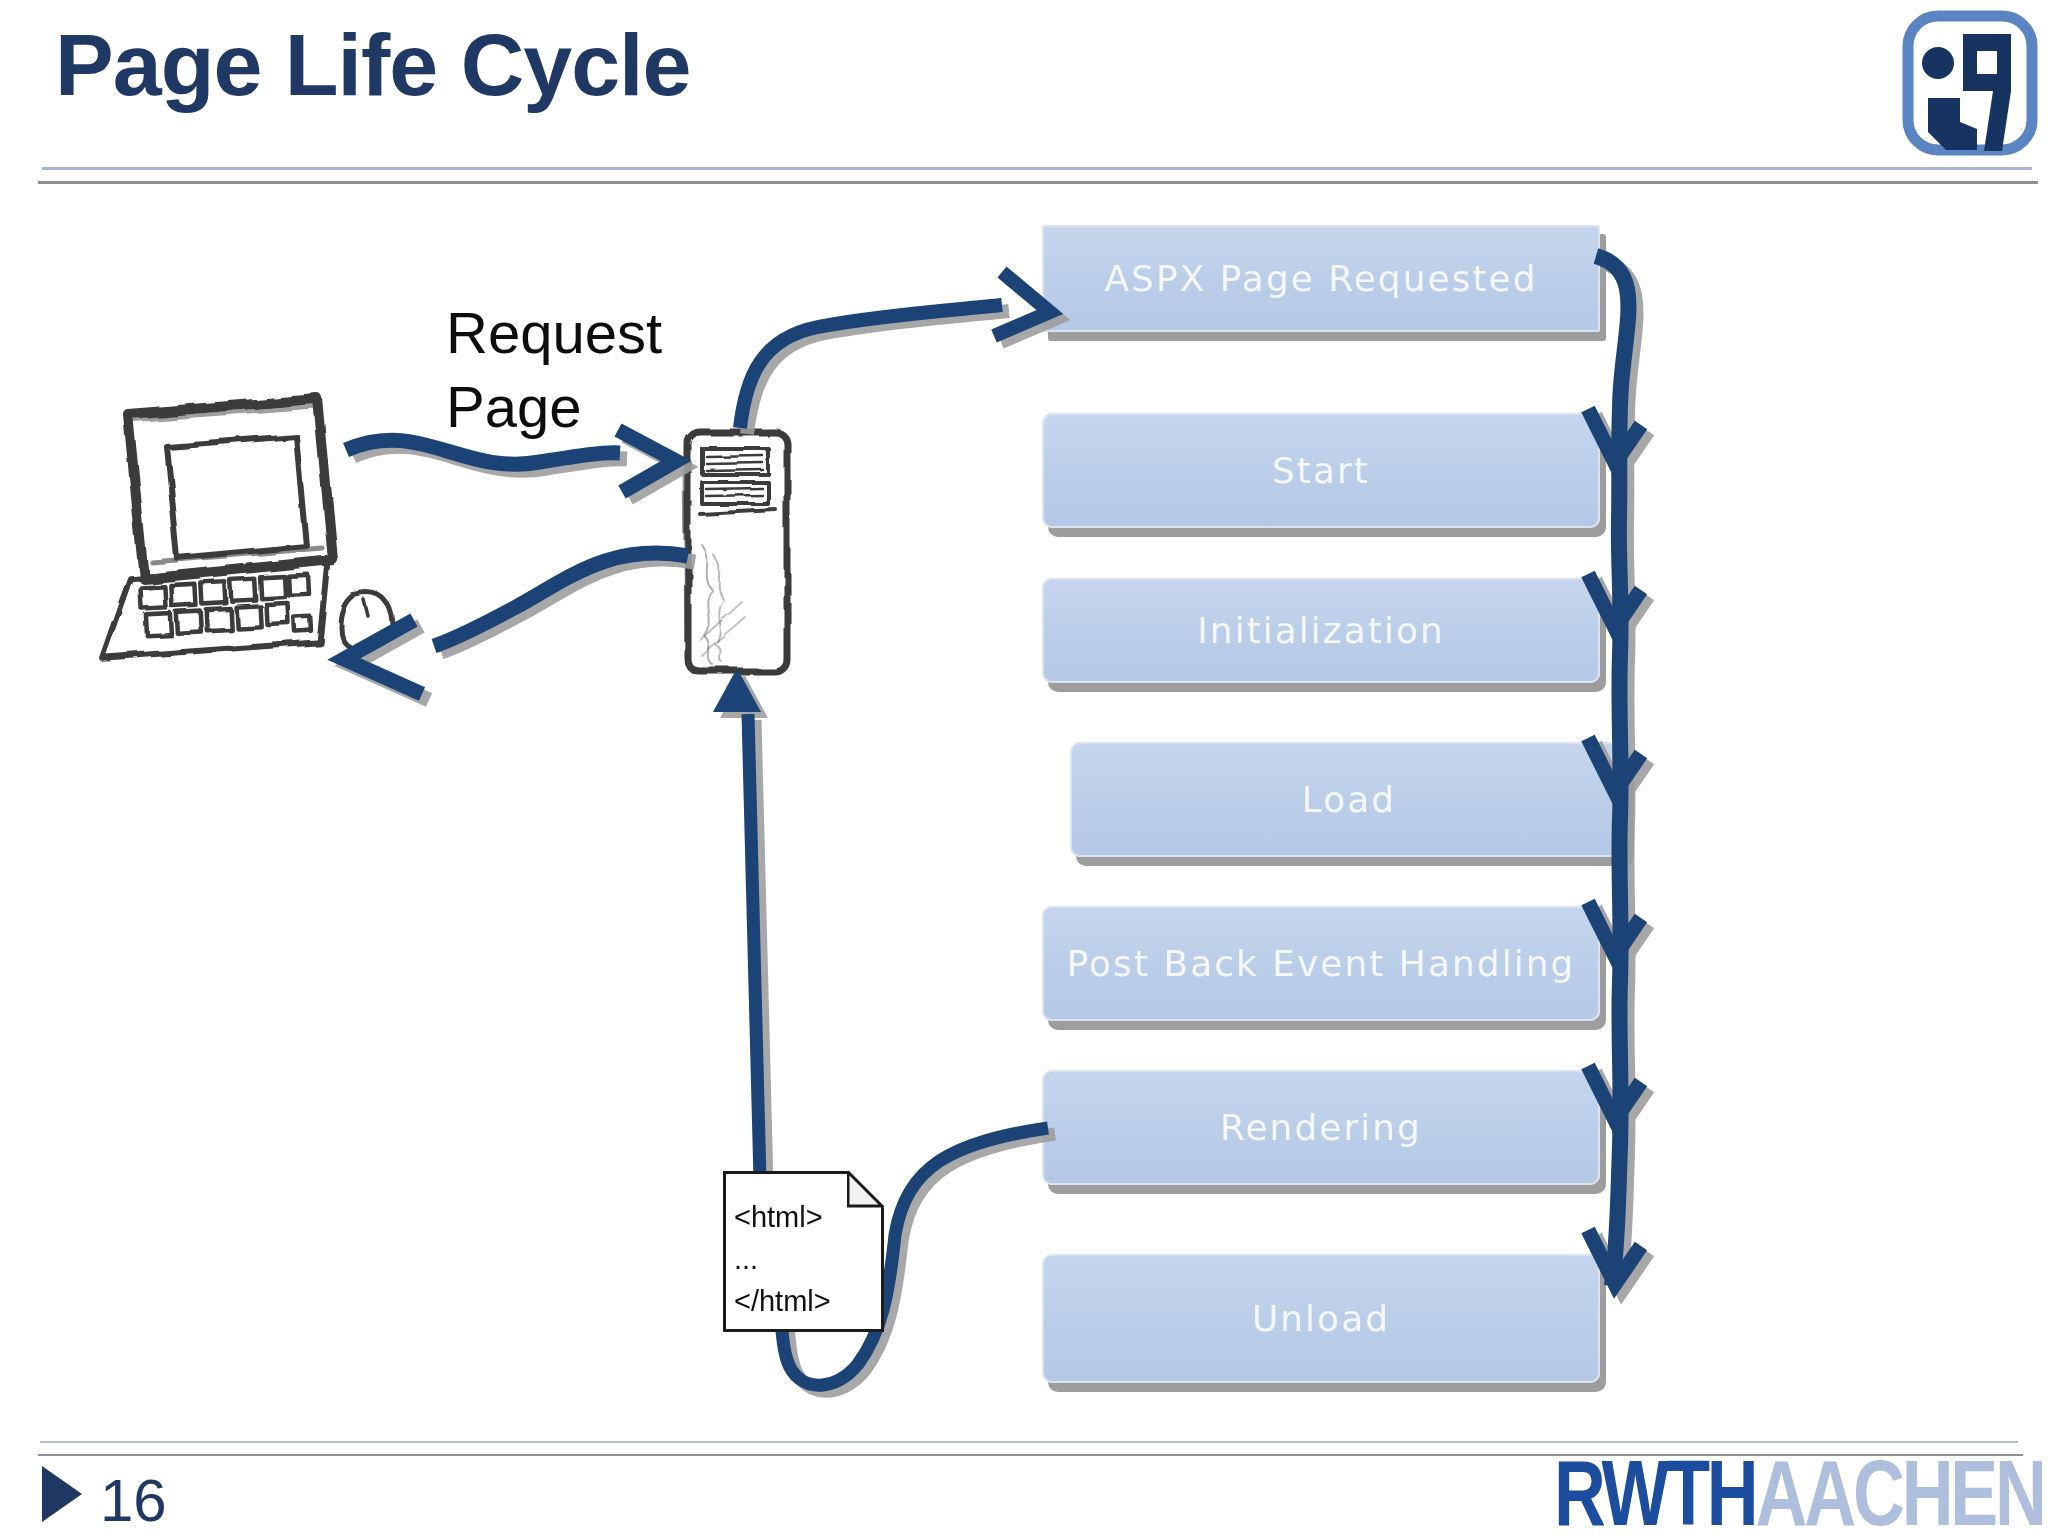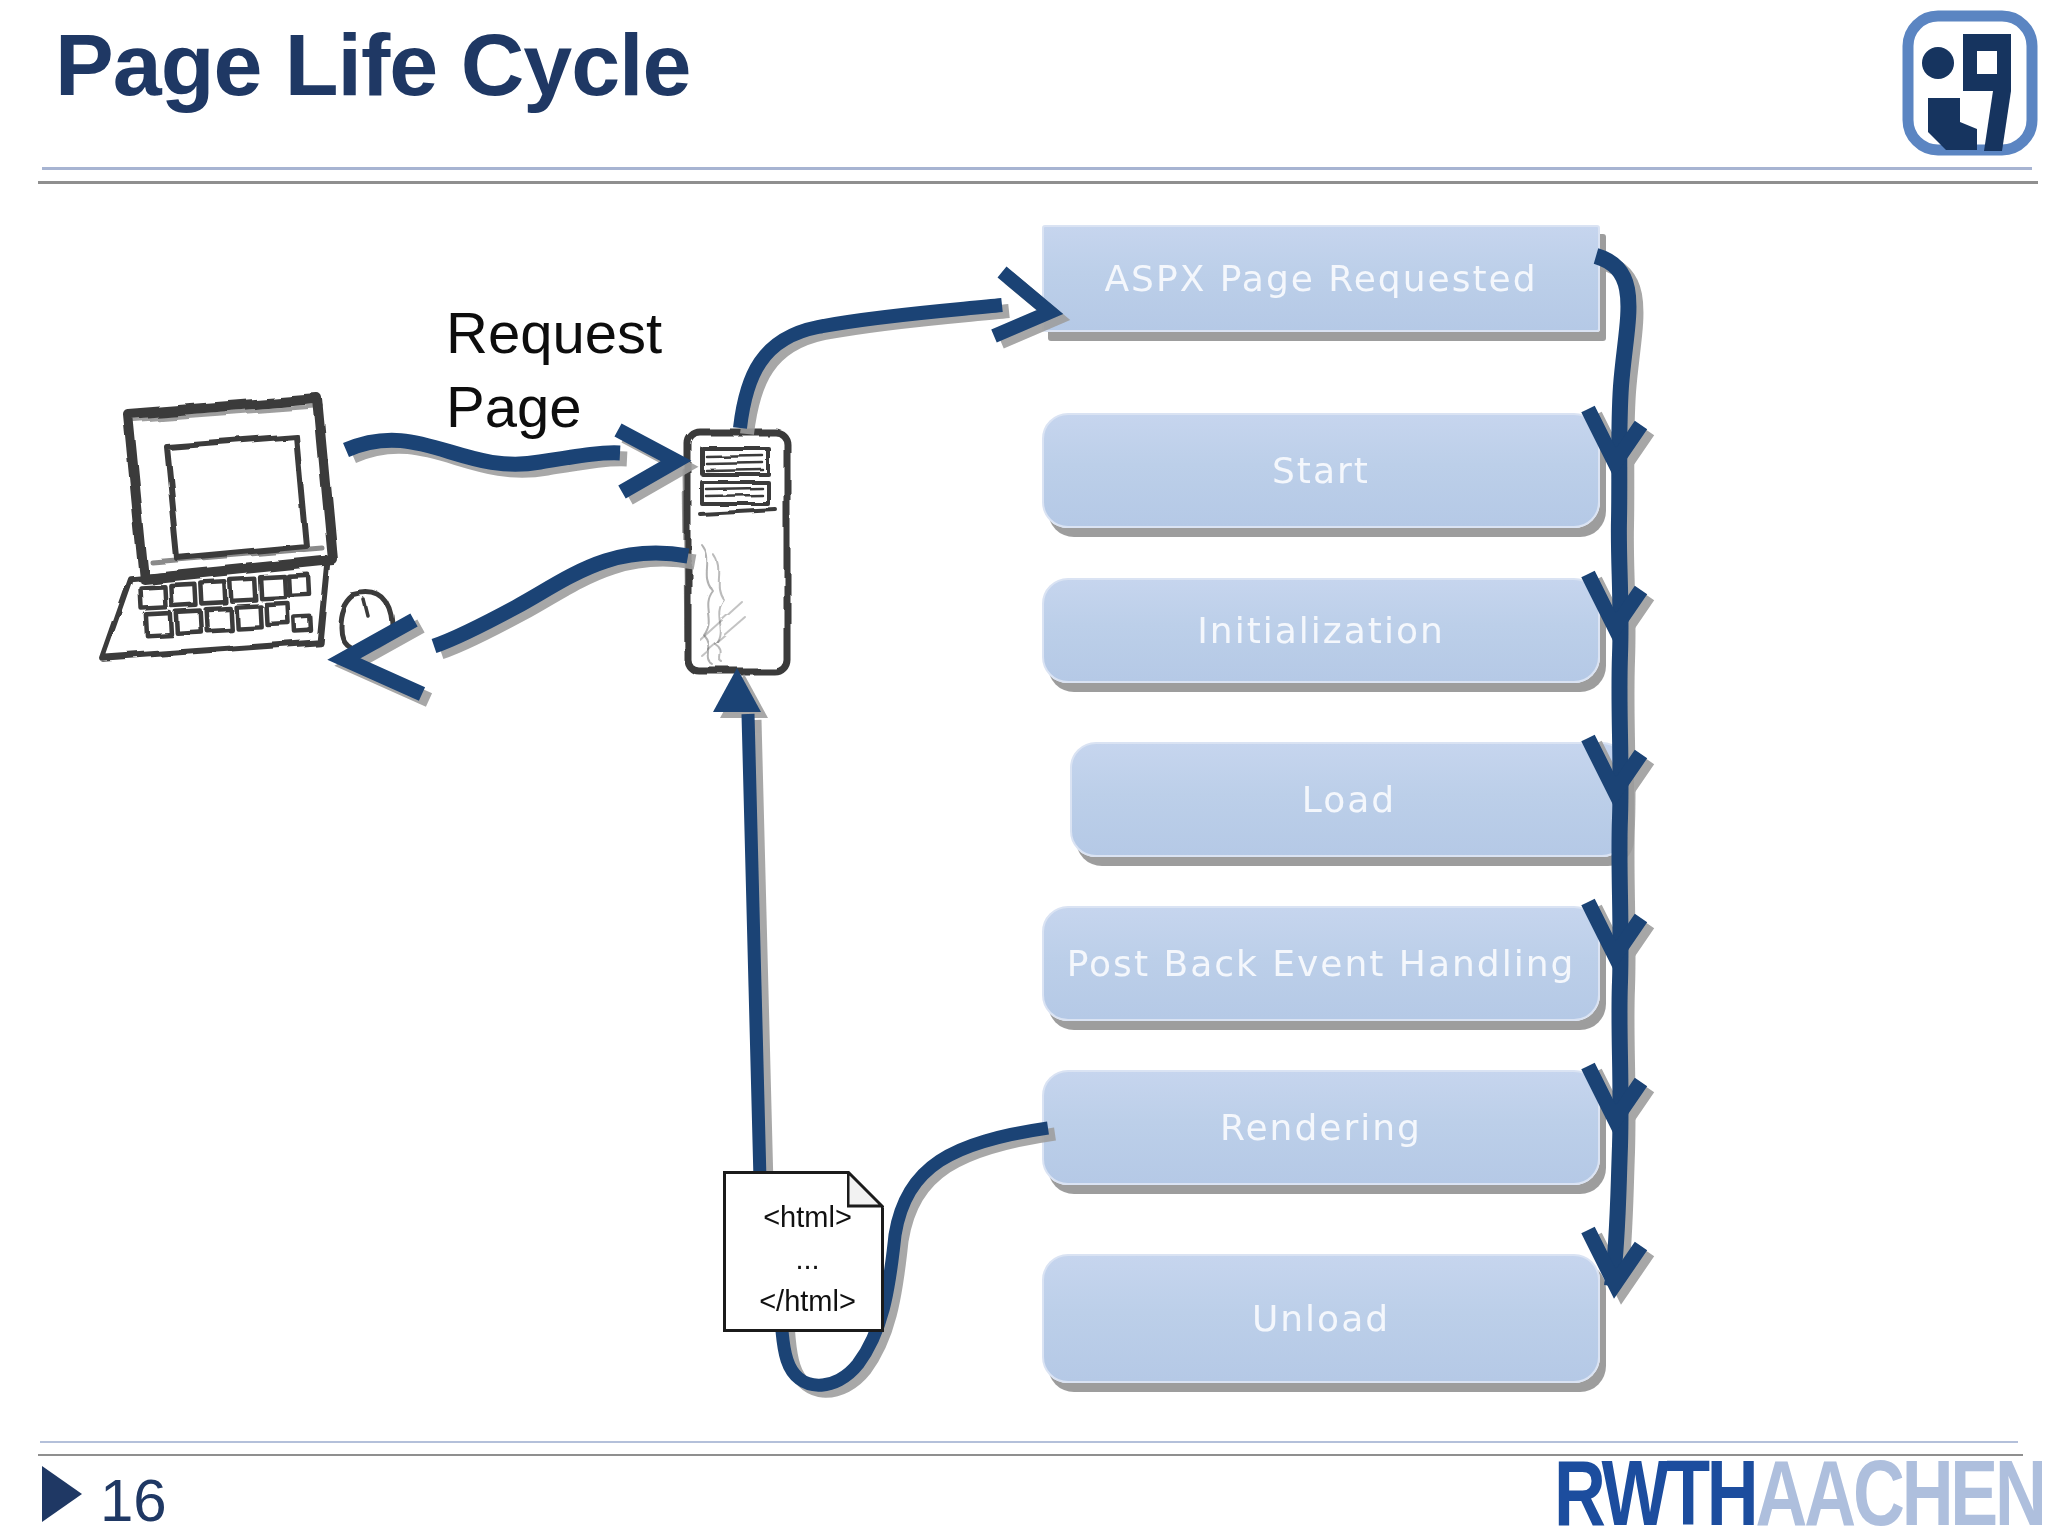--- a/index.html
+++ b/index.html
@@ -14,38 +14,38 @@
 
   .i9-logo{position:absolute;left:1902px;top:10px;width:136px;height:146px;}
 
   
   .stage{position:absolute;left:1042px;width:558px;display:flex;align-items:center;justify-content:center;
          background:linear-gradient(180deg,#c6d5ee 0%,#bccfe9 45%,#b5c9e6 100%);
          border:2px solid #dae3f3;box-sizing:border-box;z-index:2;
          color:#f4f7fc;font-family:"DejaVu Sans",sans-serif;font-size:36px;letter-spacing:2px;
          box-shadow:6px 9px 0 rgba(140,140,140,0.85);}
   .stage.sq{border-radius:3px;}
-  .stage.rd{border-radius:26px;}
+  .stage.rd{border-radius:10px;}
   .s1{top:225px;height:107px;}
   .s2{top:413px;height:115px;}
   .s3{top:578px;height:105px;text-align:center;}
   .s4{top:742px;height:115px;margin-left:28px;}
   .s5{top:906px;height:115px;}
   .s6{top:1070px;height:115px;}
   .s7{top:1234px;height:129px;margin-top:20px;}
 
   
   .request-label{position:absolute;left:446px;top:296px;font-size:58px;line-height:1.28;color:#0d0d0d;
                  white-space:pre-line;z-index:2;}
 
   
   .doc{position:absolute;left:723px;top:1171px;width:161px;height:161px;background:#ffffff;
        border:3px solid #1b1b1b;box-sizing:border-box;z-index:5;}
   .doc .fold{position:absolute;top:-3px;right:-3px;width:37px;height:37px;}
-  .doc .doc-text{position:absolute;left:8px;right:0;top:22px;text-align:center;
+  .doc .doc-text{position:absolute;left:8px;right:0;top:22px;
        font-size:29px;line-height:1.45;color:#111111;}
   .doc .doc-text div{white-space:nowrap;}
 
   
   .diagram-svg{position:absolute;left:0;top:0;width:2048px;height:1536px;z-index:3;pointer-events:none;}
 
   
   .f-rule-blue{position:absolute;left:40px;top:1441px;width:1978px;height:2px;background:#b4c0da;}
   .f-rule-gray{position:absolute;left:38px;top:1454px;width:1985px;height:2px;background:#8f8f8f;}
   .page-marker{position:absolute;left:42px;top:1466px;width:0;height:0;

